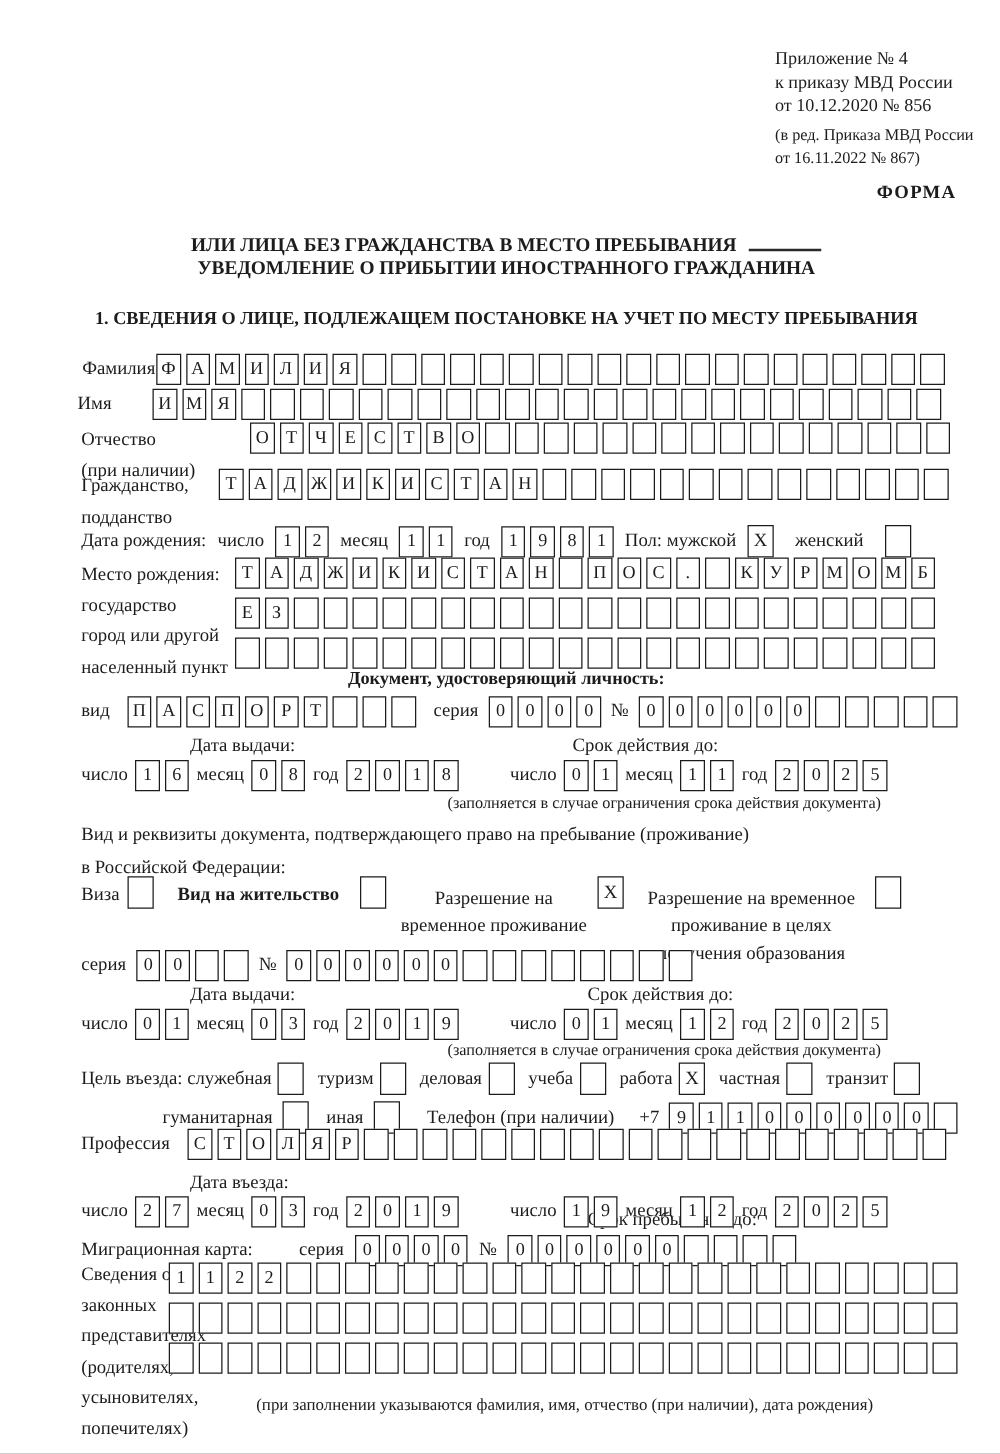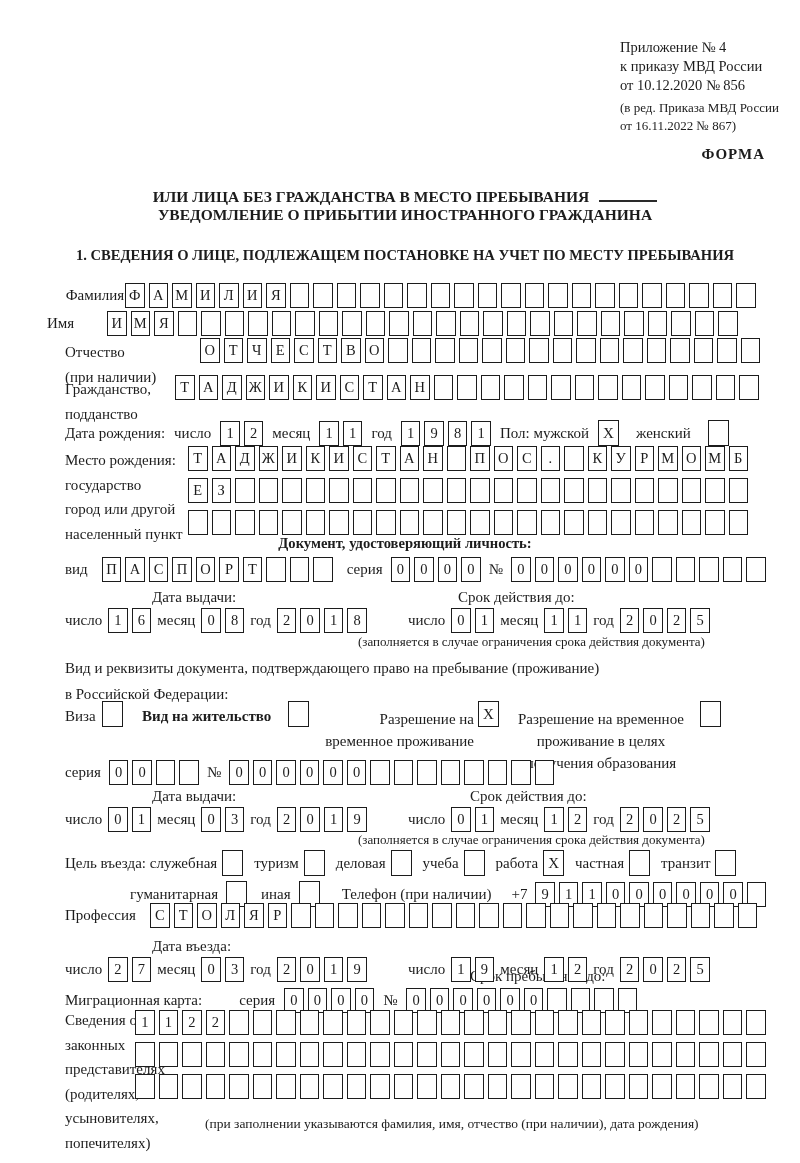--- a/index.html
+++ b/index.html
@@ -86,21 +86,21 @@
         <span class="cell"></span>
         <span class="cell"></span>
         <span class="cell"></span>
         <span class="cell"></span>
         <span class="cell"></span>
         <span class="cell"></span>
         <span class="cell"></span>
         <span class="cell"></span>
       </span>
   </div>
-  <div class="abs row" style="left:47px; top:311px;">
+  <div class="abs row" style="left:62px; top:311px;">
     <span class="lbl" style="width:60px;">Имя</span>
     <span class="cells">
         <span class="cell">И</span>
         <span class="cell">М</span>
         <span class="cell">Я</span>
         <span class="cell"></span>
         <span class="cell"></span>
         <span class="cell"></span>
         <span class="cell"></span>
         <span class="cell"></span>
@@ -391,21 +391,21 @@
   <div class="abs lbl" style="left:65px; top:708px;">Виза</div>
   <div class="abs cells cbx" style="left:102px; top:701px;">
       <span class="cell"></span>
     </div>
 
   <div class="abs lbl" style="left:142px; top:708px;font-weight:bold;">Вид на жительство</div>
   <div class="abs cells cbx" style="left:288px; top:701px;">
       <span class="cell"></span>
     </div>
 
-  <div class="abs wraplbl" style="left:316px; top:708px; width:158px;text-align:right;">Разрешение на временное проживание</div>
+  <div class="abs wraplbl" style="left:316px; top:708px; width:158px;">Разрешение на временное проживание</div>
   <div class="abs cells cbx" style="left:478px; top:701px;">
       <span class="cell">X</span>
     </div>
 
   <div class="abs wraplbl" style="left:512px; top:708px; width:178px;">Разрешение на временное проживание в целях получения образования</div>
   <div class="abs cells cbx" style="left:700px; top:701px;">
       <span class="cell"></span>
     </div>
 
   <div class="abs dg" style="left:65px; top:760px; gap:8px;">

